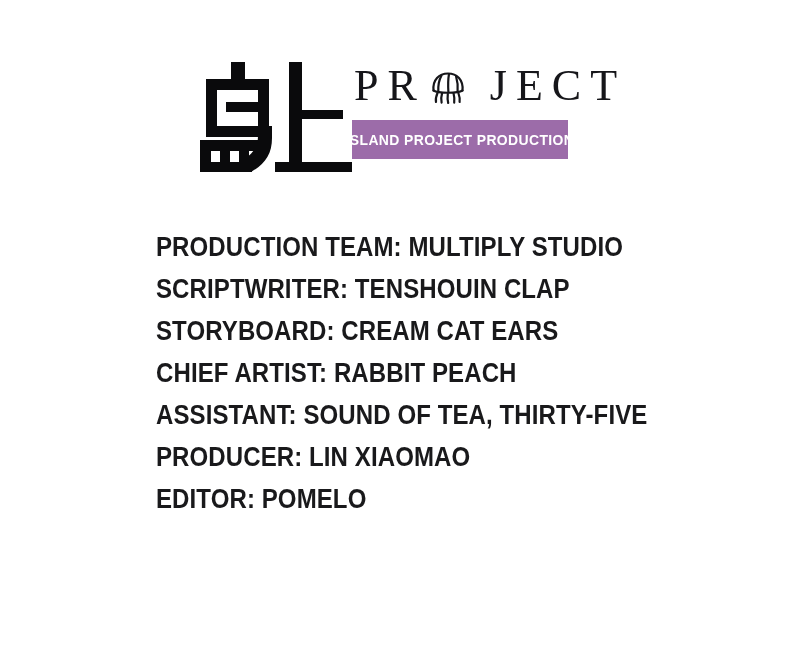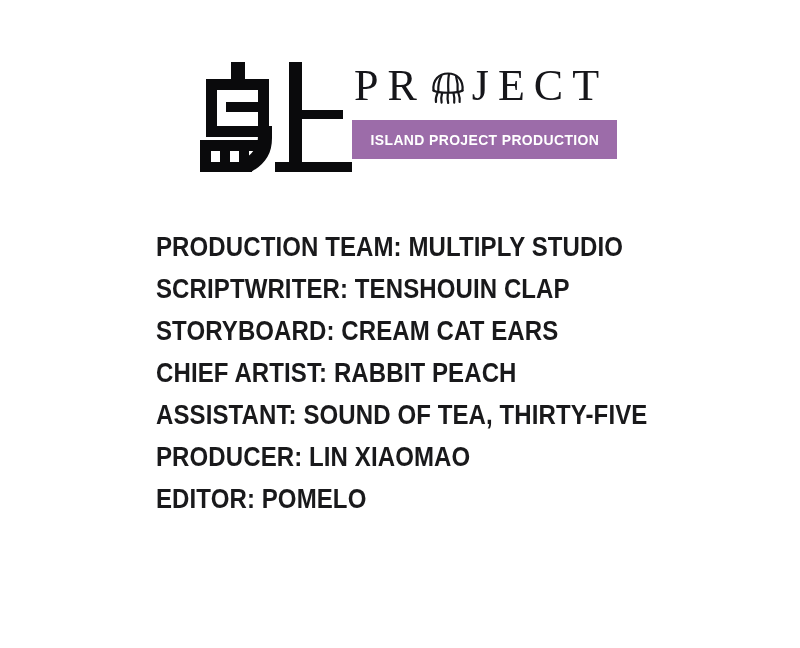--- a/index.html
+++ b/index.html
@@ -70,36 +70,36 @@
     font-family: "Liberation Serif", "DejaVu Serif", serif;
     font-size: 44px;
     line-height: 44px;
     letter-spacing: 9px;
     color: #16161a;
     font-weight: 400;
     white-space: pre;
   }
 
   .wordmark-letters.pre { margin-left: 2px; }
-  .wordmark-letters.post { margin-left: 2px; }
+  .wordmark-letters.post { margin-left: 20px; }
 
   .jellyfish-icon {
     width: 40px;
     height: 40px;
     margin: 0 2px 0 2px;
     display: inline-block;
     position: relative;
     top: 2px;
     flex: 0 0 40px;
   }
   .jellyfish-icon svg { display: block; width: 40px; height: 40px; }
 
   .banner {
     margin-top: 6px;
-    width: 265px;
+    width: 216px;
     height: 39px;
     background: #9c6ca9;
     display: flex;
     align-items: center;
     justify-content: center;
   }
 
   .banner-text {
     color: #ffffff;
     font-family: "Liberation Sans Narrow", "Liberation Sans", sans-serif;

